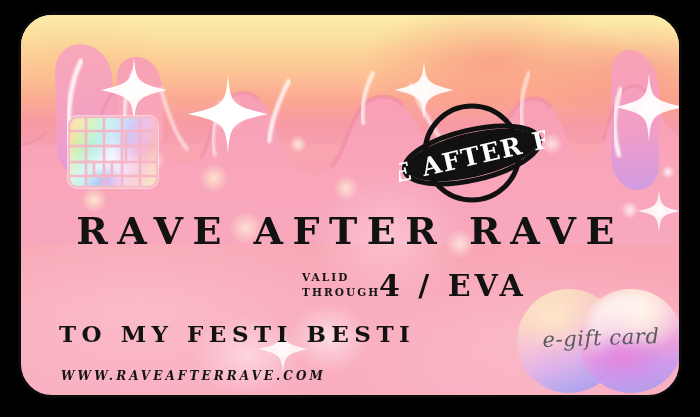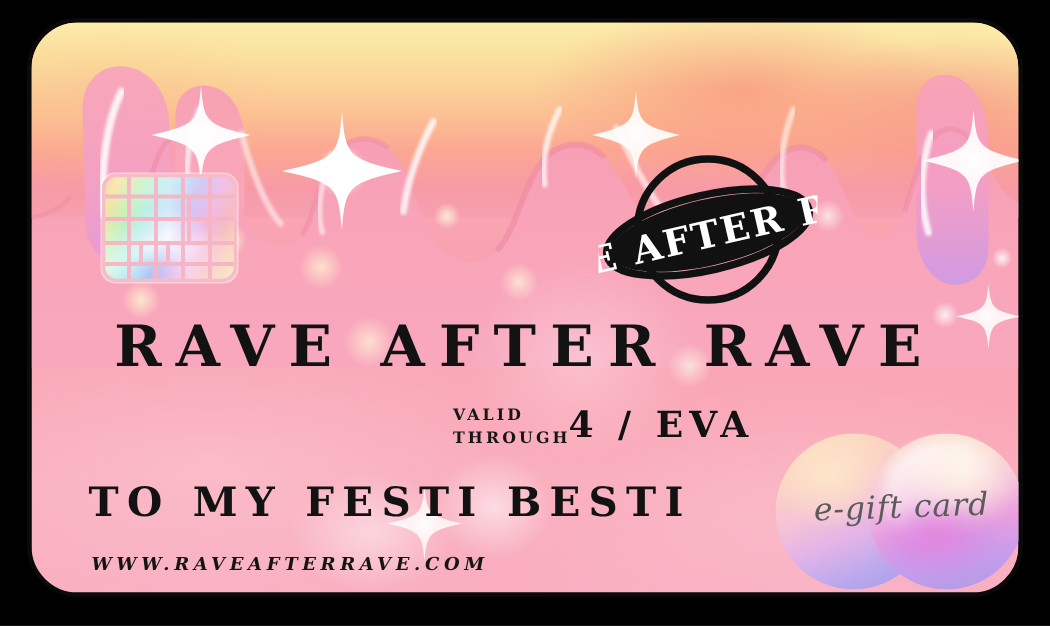--- a/index.html
+++ b/index.html
@@ -79,27 +79,27 @@
   }
   .valid{
     position:absolute;left:281px;top:255px;width:78px;
     font-family:"DejaVu Serif",serif;
     font-weight:700;font-size:10.5px;letter-spacing:2.1px;
     color:#161616;line-height:15px;text-align:left;
   }
   .validdate{
     position:absolute;left:358px;top:253px;
     font-family:"DejaVu Serif",serif;
-    font-weight:700;font-size:24px;letter-spacing:4px;
+    font-weight:700;font-size:30px;letter-spacing:4px;
     color:#121212;white-space:nowrap;
   }
   .message{
     position:absolute;left:38px;top:305px;
     font-family:"DejaVu Serif",serif;
-    font-weight:700;font-size:27px;letter-spacing:5.5px;
+    font-weight:700;font-size:23px;letter-spacing:5.5px;
     color:#121212;white-space:nowrap;
   }
   .url{
     position:absolute;left:40px;top:354px;
     font-family:"DejaVu Serif",serif;
     font-weight:700;font-size:12px;letter-spacing:3.1px;
     color:#141414;white-space:nowrap;font-style:italic;
   }
 
   

